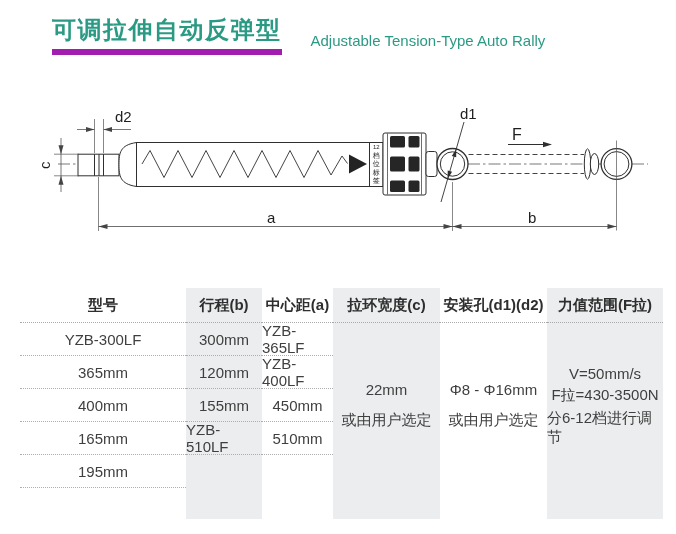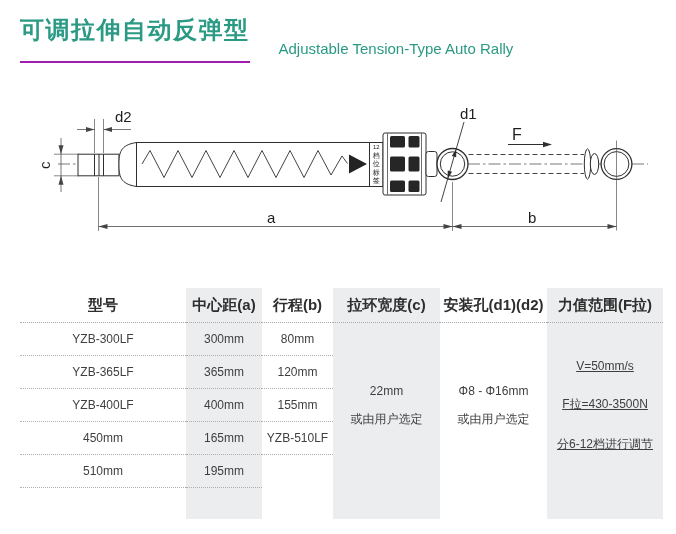--- a/index.html
+++ b/index.html
@@ -9,22 +9,23 @@
     width:676px; height:534px;
     font-family:"Liberation Sans","DejaVu Sans",sans-serif;
     overflow:hidden;
   }
   
   .header { position:absolute; top:14px; left:20px; display:flex; align-items:flex-end; }
   .title-zh {
     display:inline-block;
     font-size:24px; font-weight:bold; letter-spacing:1.5px;
     color:#2b9a84;
-    padding-bottom:15px;
-    border-bottom:2px solid #a21caf;
+    padding-bottom:3px;
+    border-bottom:6px solid #a21caf;
+    margin-left:32px;
   }
   .title-en {
     font-size:15px; color:#2b9a84; margin-left:29px; padding-bottom:6px;
   }
   
   .drawing { position:absolute; top:90px; left:0; width:676px; height:152px; }
   .drawing svg { position:absolute; top:0; left:0; }
   .knob-label {
     position:absolute; left:369.5px; top:52.5px; width:13.5px; height:44px;
     display:flex; flex-direction:column; align-items:center; justify-content:center;
@@ -39,30 +40,30 @@
   .stripe-f { left:527px; width:116px; }
   .grid {
     position:absolute; top:0; left:0; z-index:1;
     display:grid;
     grid-template-columns:166px 76px 71px 107px 107px 116px;
     grid-template-rows:35px repeat(5, 33px);
     width:643px;
   }
   .cell, .th {
     display:flex; align-items:center; justify-content:center;
-    font-size:12px; color:#3f3f3f;
+    font-size:15px; color:#3f3f3f;
   }
   .th {
     font-size:15px; font-weight:bold; color:#2e2e2e;
     border-bottom:1px dotted #a9a9a9;
   }
   .rcell { border-bottom:1px dotted #aeaeae; }
   .merged { flex-direction:column; }
   .merged.rows-2 { gap:13px; }
-  .merged.rows-3 { gap:23px;text-decoration:underline; }
+  .merged.rows-3 { gap:4px; }
   .m-c { grid-column:4; grid-row:2 / span 5; }
   .m-d { grid-column:5; grid-row:2 / span 5; }
   .m-f { grid-column:6; grid-row:2 / span 5; }
 </style>
 </head>
 <body>
 
 <div class="header">
   <span class="title-zh">可调拉伸自动反弹型</span>
   <span class="title-en">Adjustable Tension-Type Auto Rally</span>
@@ -188,29 +189,28 @@
 </div>
 
 <div class="spec-table">
   <div class="stripe stripe-a"></div>
   <div class="stripe stripe-c"></div>
   <div class="stripe stripe-f"></div>
 
   <div class="grid">
 
     <div class="th">型号</div>
+    <div class="th">行程(b)</div>
     <div class="th">中心距(a)</div>
-    <div class="th">行程(b)</div>
     <div class="th">拉环宽度(c)</div>
     <div class="th">安装孔(d1)(d2)</div>
     <div class="th">力值范围(F拉)</div>
 
     <div class="cell rcell">YZB-300LF</div>
     <div class="cell rcell">300mm</div>
-    <div class="cell rcell">80mm</div>
 
     <div class="cell rcell">YZB-365LF</div>
     <div class="cell rcell">365mm</div>
     <div class="cell rcell">120mm</div>
 
     <div class="cell rcell">YZB-400LF</div>
     <div class="cell rcell">400mm</div>
     <div class="cell rcell">155mm</div>
 
     <div class="cell rcell">450mm</div>

